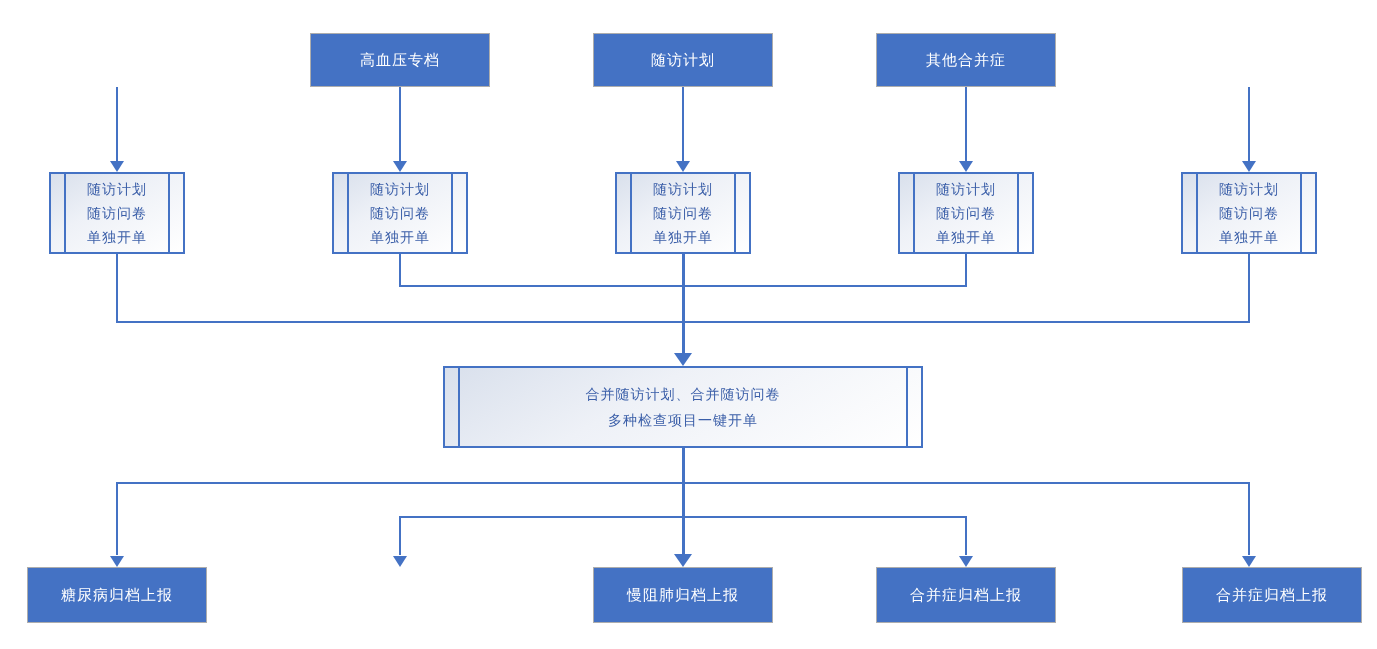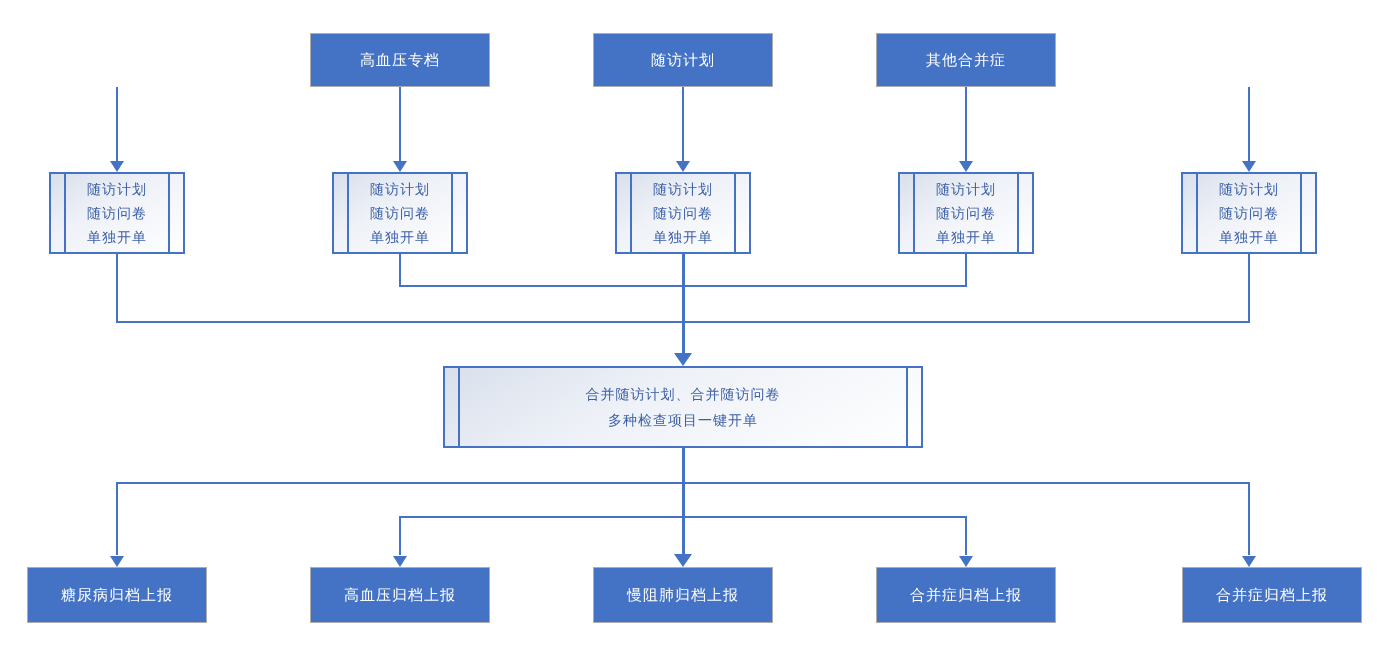--- a/index.html
+++ b/index.html
@@ -137,23 +137,20 @@
 
   <div class="hline" style="left:399px;top:516px;width:568px"></div>
   <div class="vline" style="left:399px;top:516px;height:39px"></div>
   <div class="arrow" style="left:393px;top:556px"></div>
   <div class="vline" style="left:965px;top:516px;height:39px"></div>
   <div class="arrow" style="left:959px;top:556px"></div>
 
   <div class="solid-box bottom" style="left:27px">
       <span>糖尿病归档上报</span>
     </div>
-  <div class="solid-box bottom" style="left:310px">
-      <span>高血压归档上报</span>
-    </div>
   <div class="solid-box bottom" style="left:593px">
       <span>慢阻肺归档上报</span>
     </div>
   <div class="solid-box bottom" style="left:876px">
       <span>合并症归档上报</span>
     </div>
   <div class="solid-box bottom" style="left:1182px">
       <span>合并症归档上报</span>
     </div>
 

